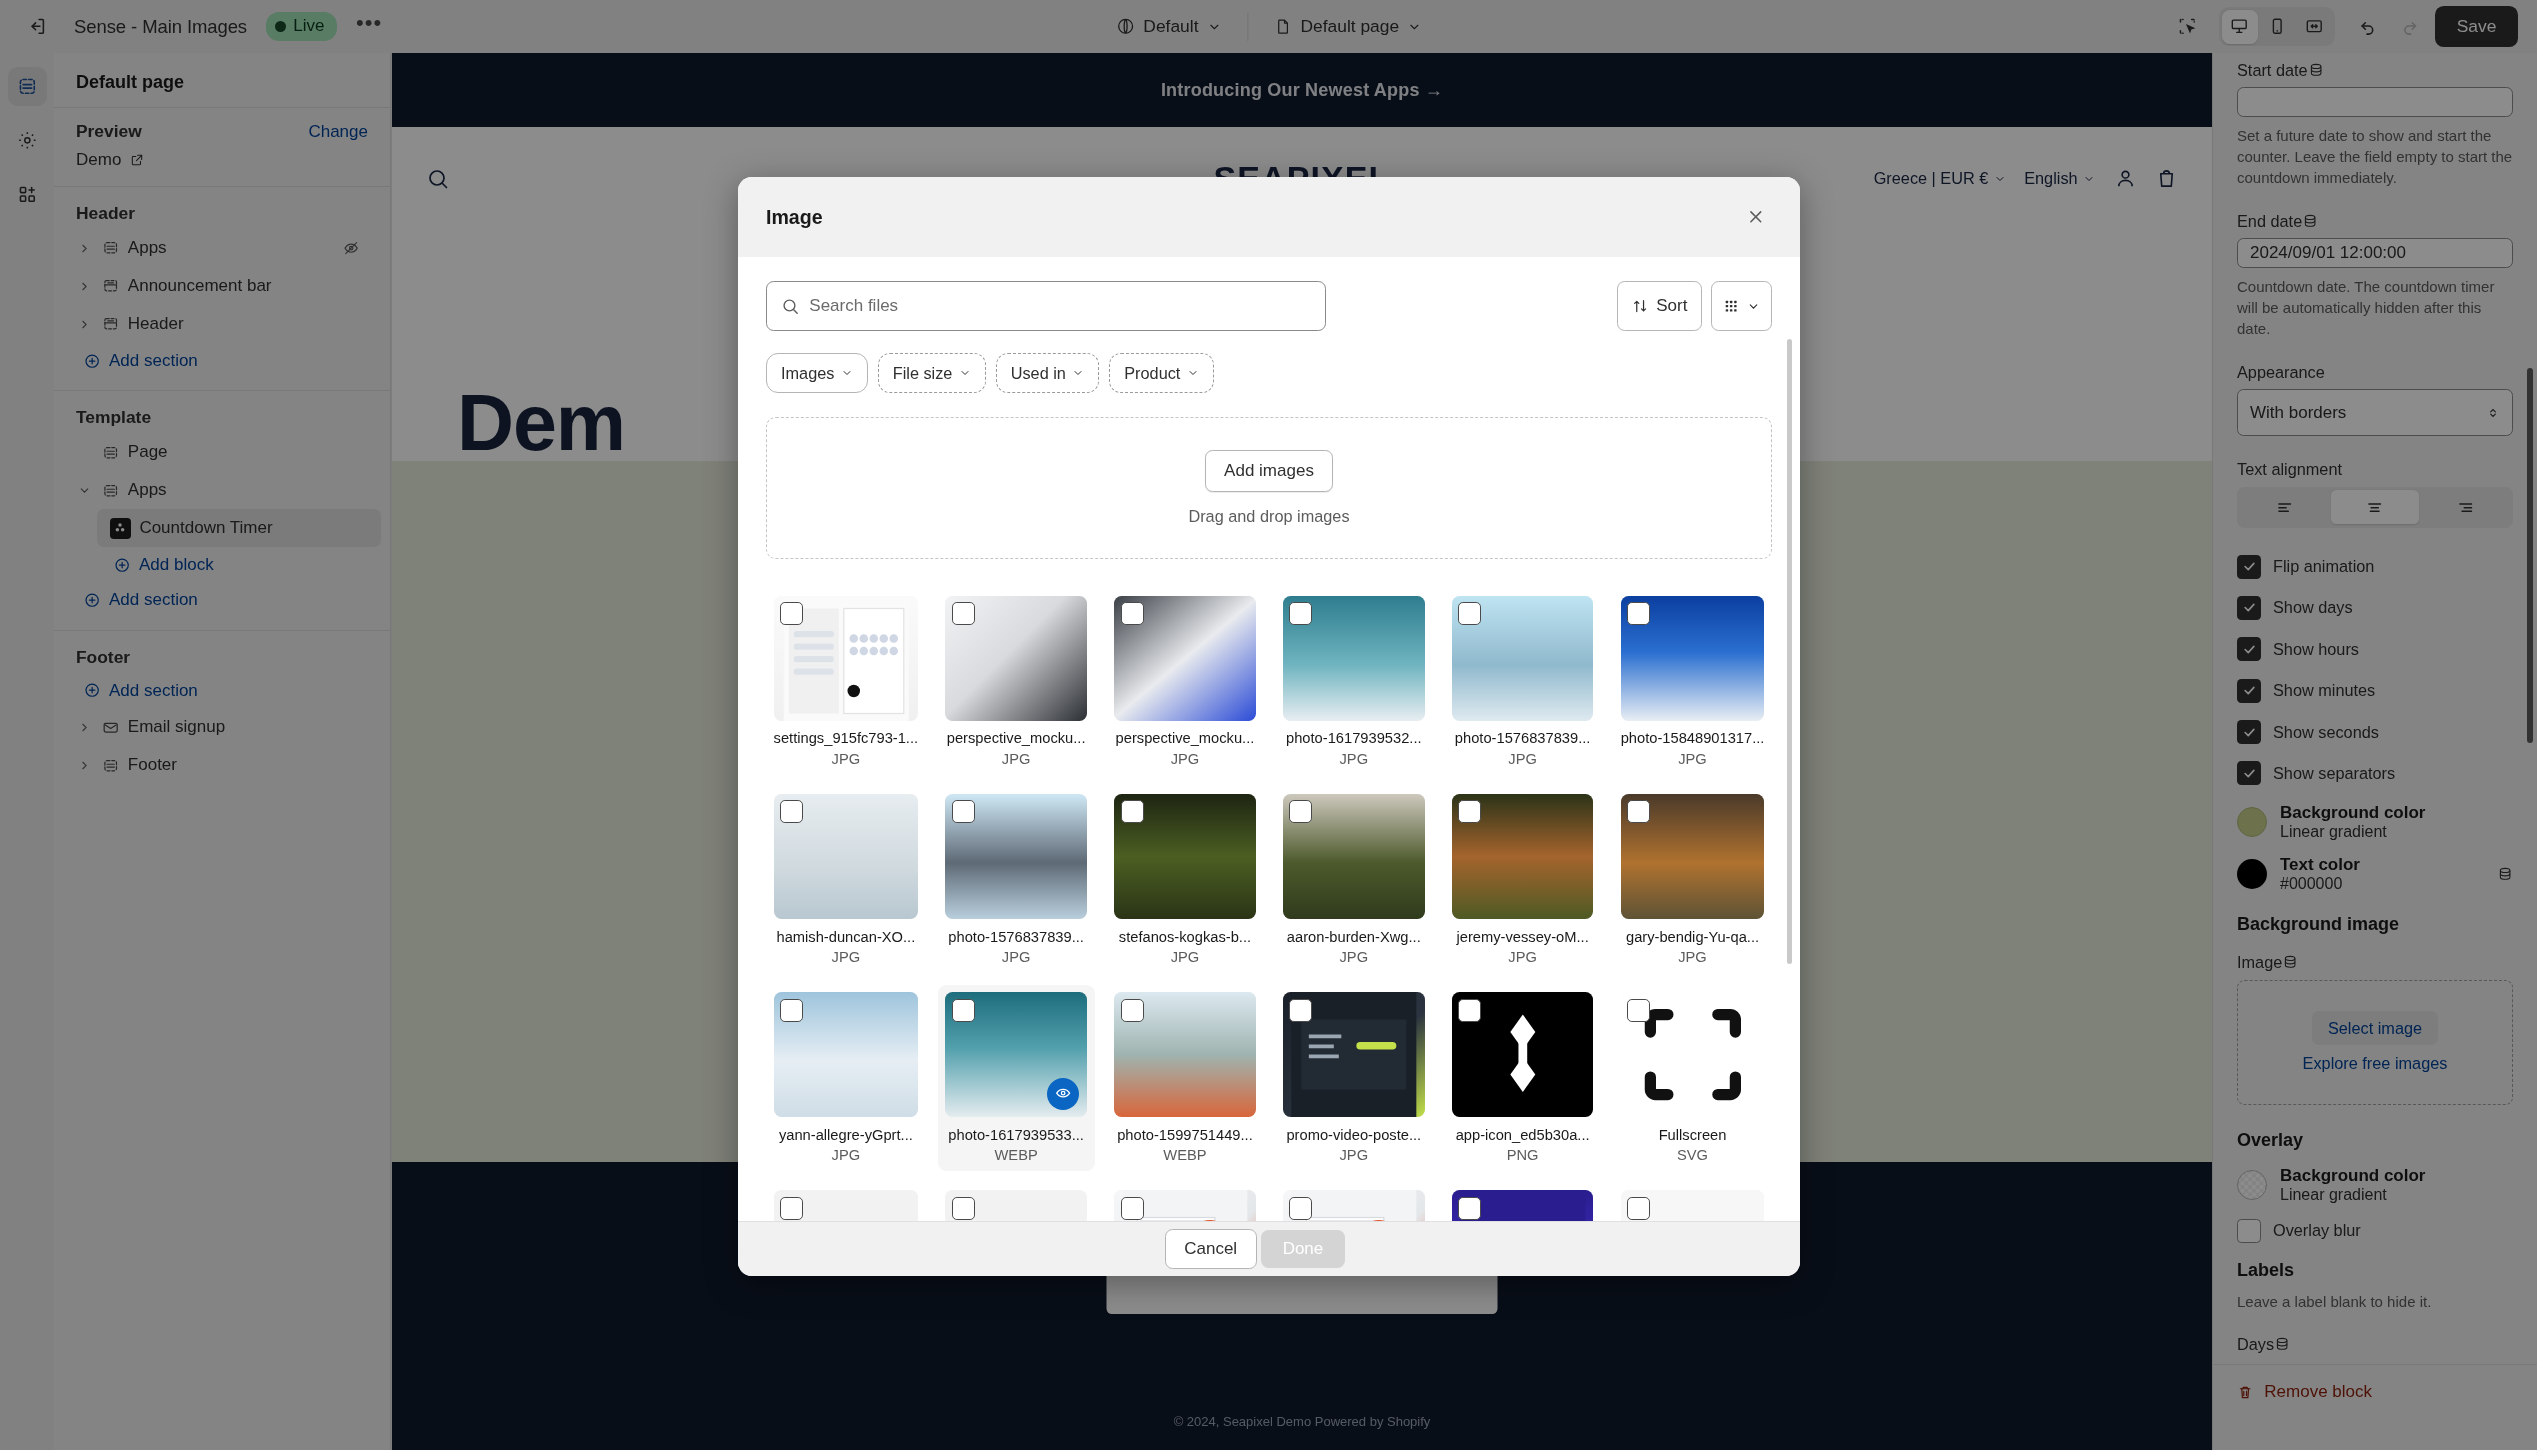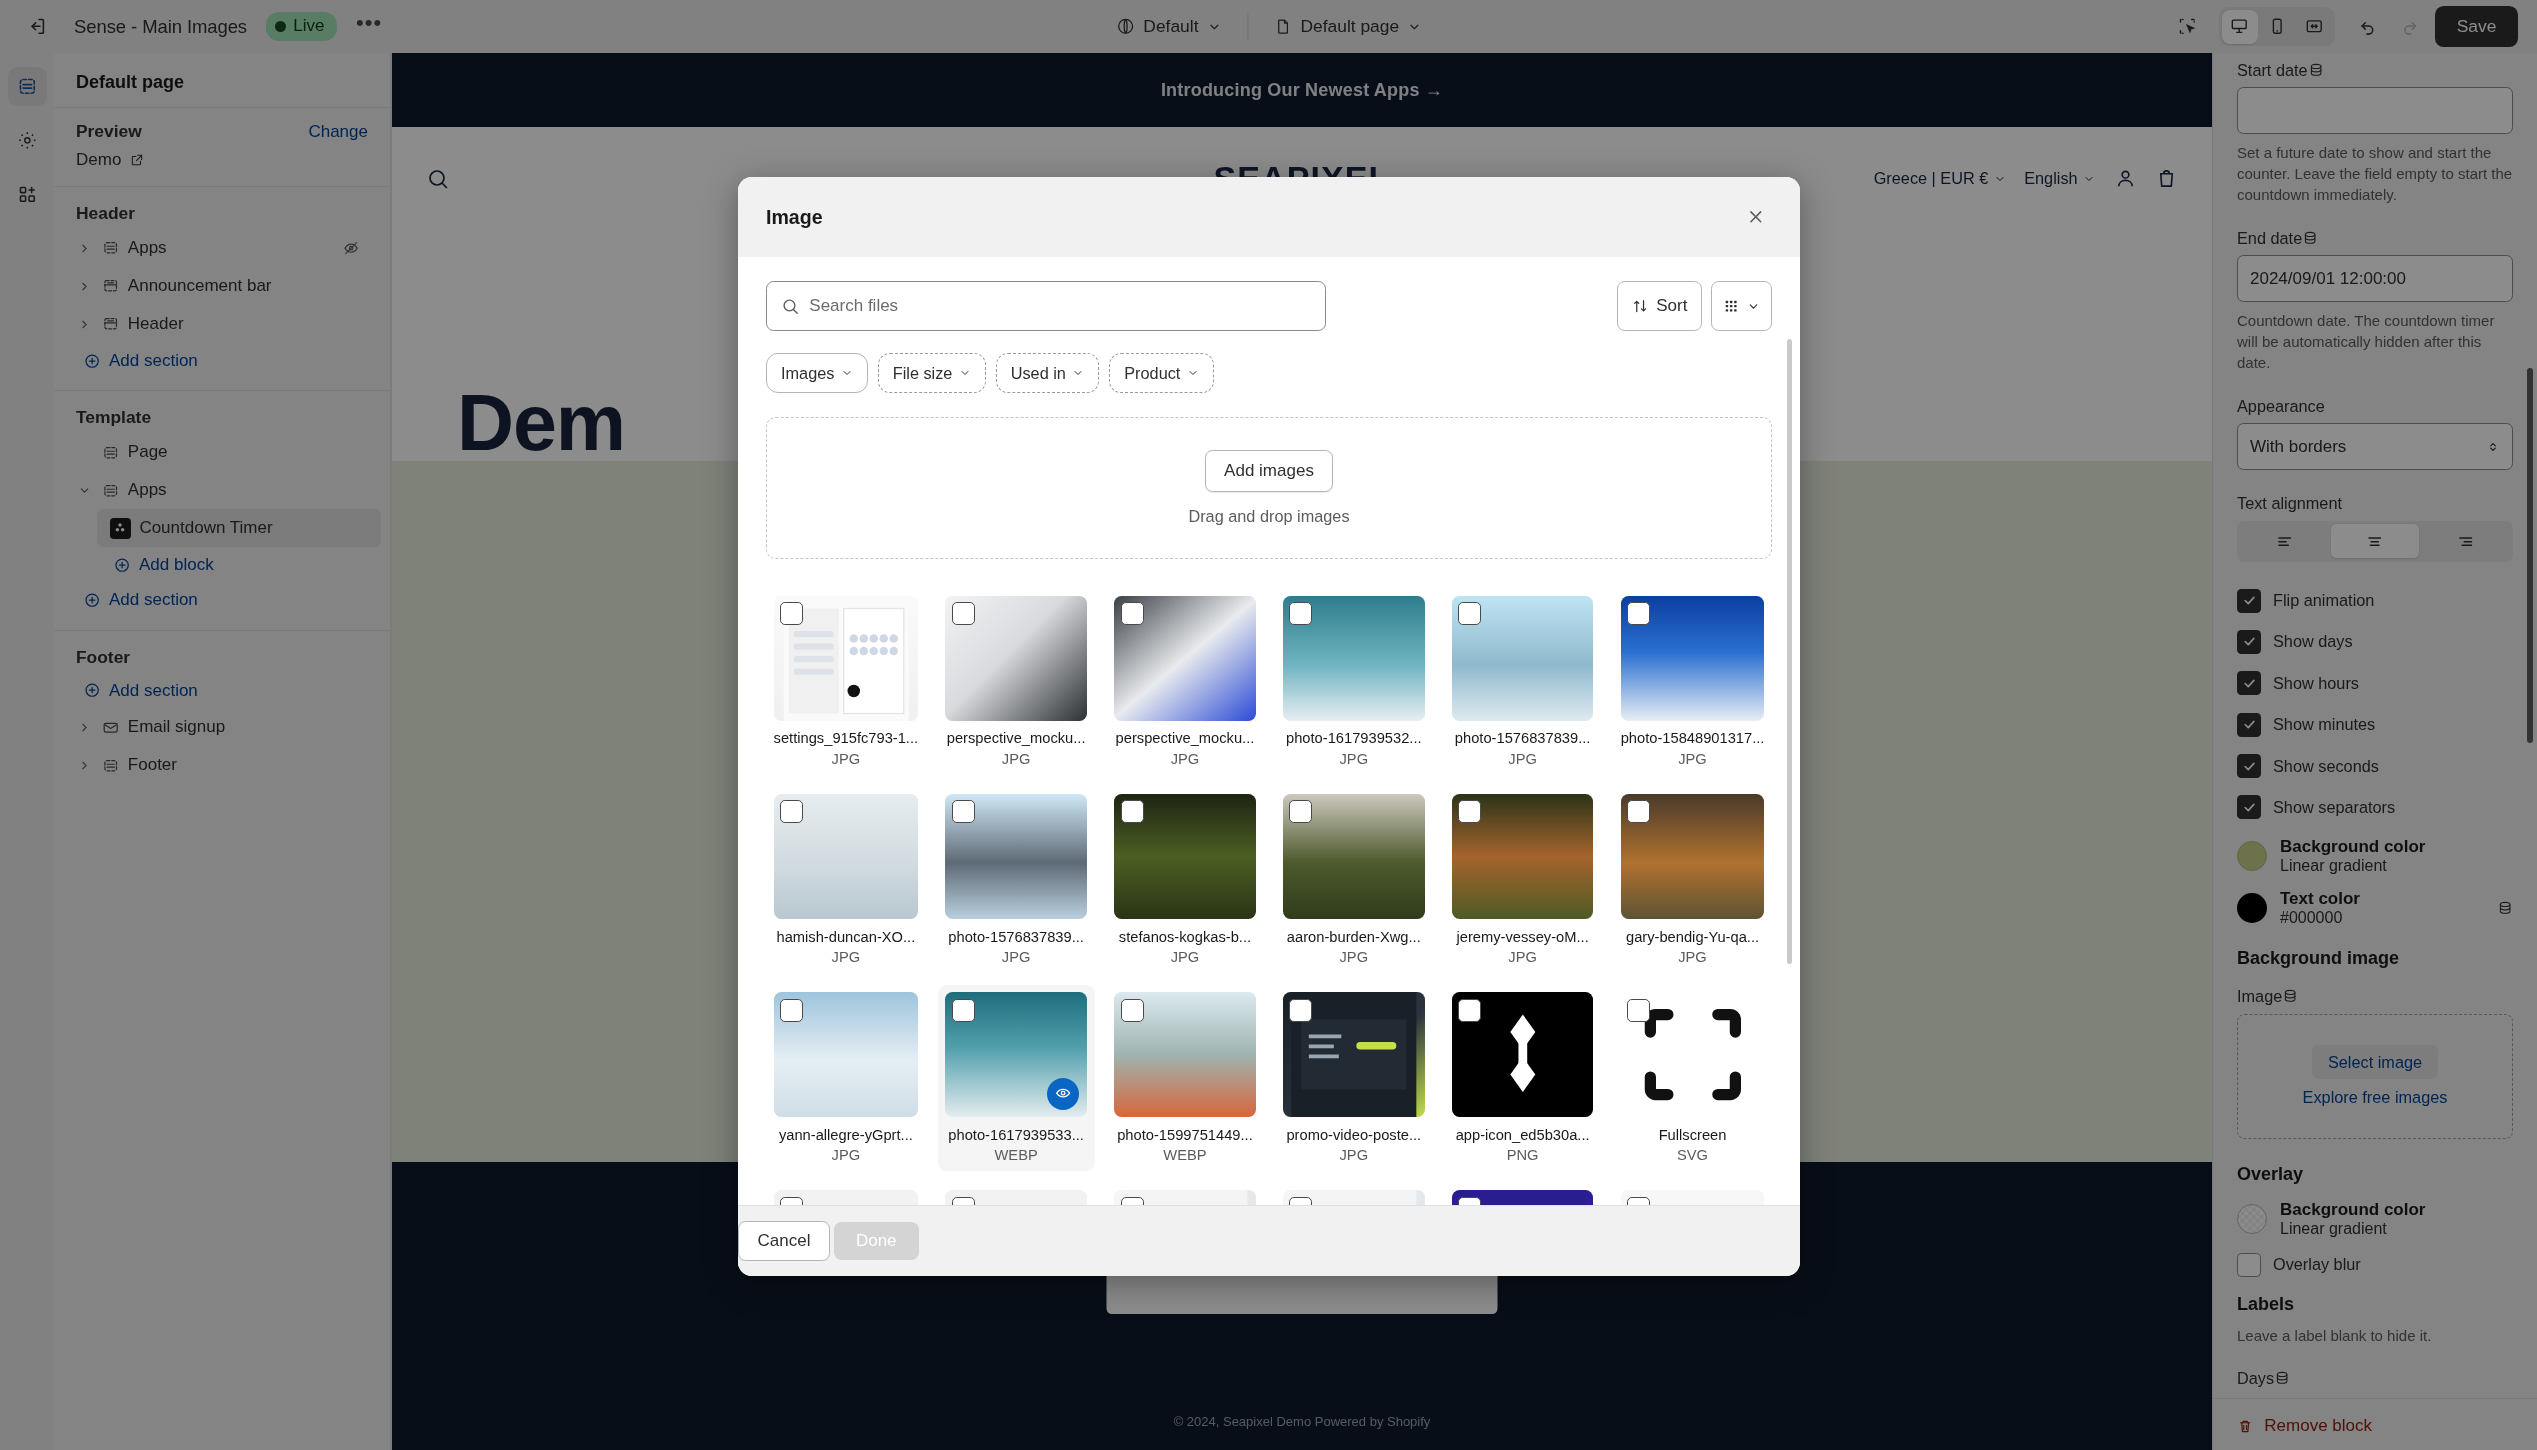--- a/index.html
+++ b/index.html
@@ -137,21 +137,21 @@
   }
   
   .rpanel {
     position: absolute; top: 53px; right: 0; width: 325px; height: 1397px;
     background: #f1f1f1; border-left: 0.5px solid #dcdcdc;
     font-size: 16.3px; color: #303030; z-index: 30; overflow: hidden;
   }
   .rp-pad { padding: 0 24px; }
   .rp-label { font-size: 16.3px; color: #303030; margin-bottom: 7.6px; display:flex; align-items:center; justify-content:flex-start;}
   .rp-input {
-    width: 100%; height: 47px; border: 0.5px solid #8a8a8a; border-radius: 6.5px;
+    width: 100%; height: 30px; border: 0.5px solid #8a8a8a; border-radius: 6.5px;
     background: #fff; font-size: 17px; padding: 0 12px; color:#303030;
     font-family: "Liberation Sans", sans-serif;
   }
   .rp-help { font-size: 15px; color: #5c5c5c; line-height: 1.42; margin-top: 7.6px; }
   .rp-h { font-weight: bold; font-size: 17px; color:#1a1a1a; }
   .rp-select {
     width: 100%; height: 47px; border: 0.5px solid #8a8a8a; border-radius: 6.5px;
     background: #fff; font-size: 17px; padding: 0 12px; color:#303030;
     display:flex; align-items:center; justify-content:space-between; cursor:pointer;
   }
@@ -254,22 +254,22 @@
     position:absolute; right: 7.6px; bottom: 7.6px; width: 32px; height: 32px;
     background:#0a66c2; border-radius: 50%; display:flex; align-items:center; justify-content:center; z-index:5;
   }
   .thumb .art { position:absolute; inset:0; }
   .fname {
     margin-top: 9.8px; text-align:center; font-size: 14.7px; color:#1a1a1a;
     white-space:nowrap; overflow:hidden; text-overflow:ellipsis;
   }
   .ftype { margin-top: 4.3px; text-align:center; font-size: 14.7px; color:#5c5c5c; }
   .m-foot {
-    height: 71px; background:#f1f1f1; border-top:0.5px solid #e0e0e0; flex:none;
-    display:flex; align-items:center; justify-content:flex-start; gap: 4px; padding-right: 28px;
+    height: 55px; background:#f1f1f1; border-top:0.5px solid #e0e0e0; flex:none;
+    display:flex; align-items:center; justify-content:center; gap: 4px; padding-right: 28px;
   }
   .f-cancel {
     background:#fff; border:0.5px solid #b5b5b5; border-radius:7.6px; font-size:17px;
     padding: 8.7px 18.5px; cursor:pointer; color:#303030; font-family:"Liberation Sans",sans-serif;
   }
   .f-done {
     background:#d4d4d4; border:none; border-radius:7.6px; font-size:17px;
     padding: 9.2px 22px; color:#fff; font-family:"Liberation Sans",sans-serif;
   }
   .m-scrollbar {

